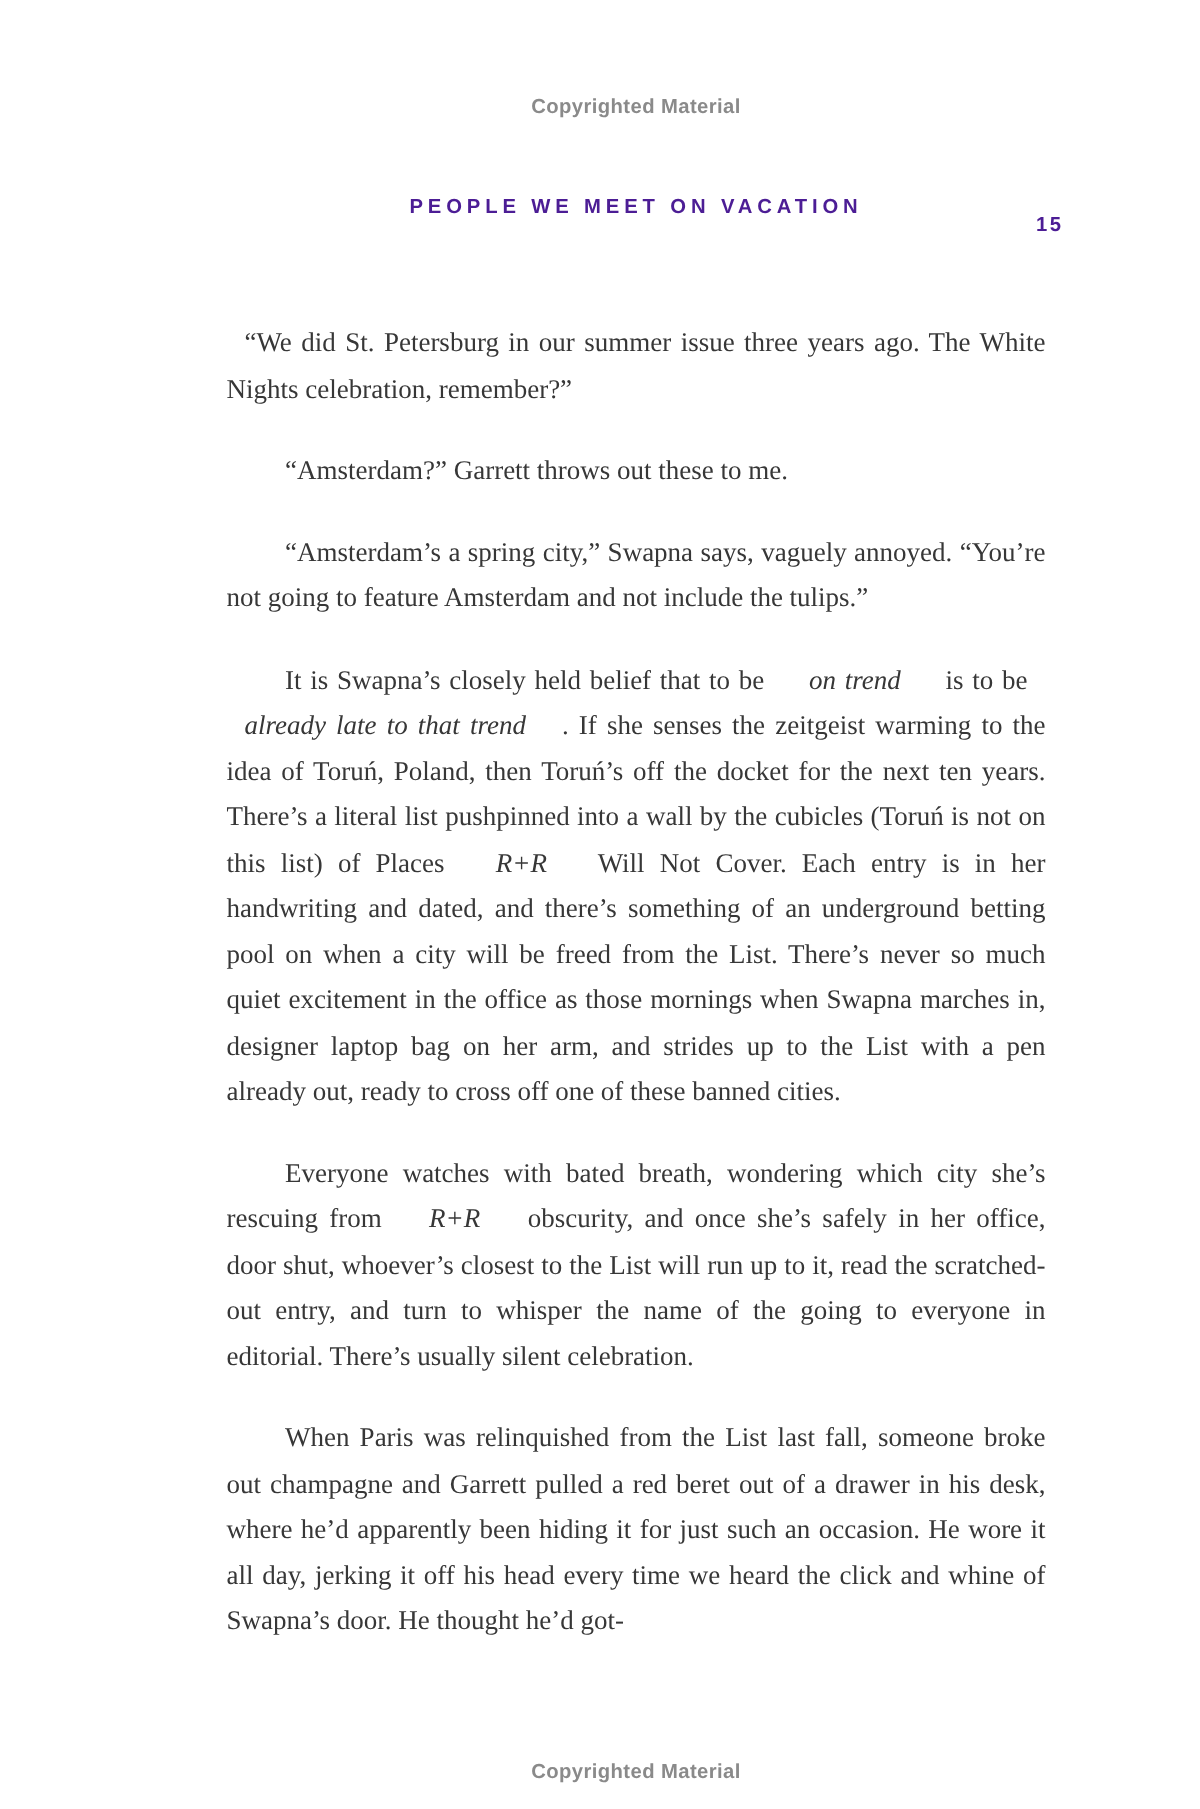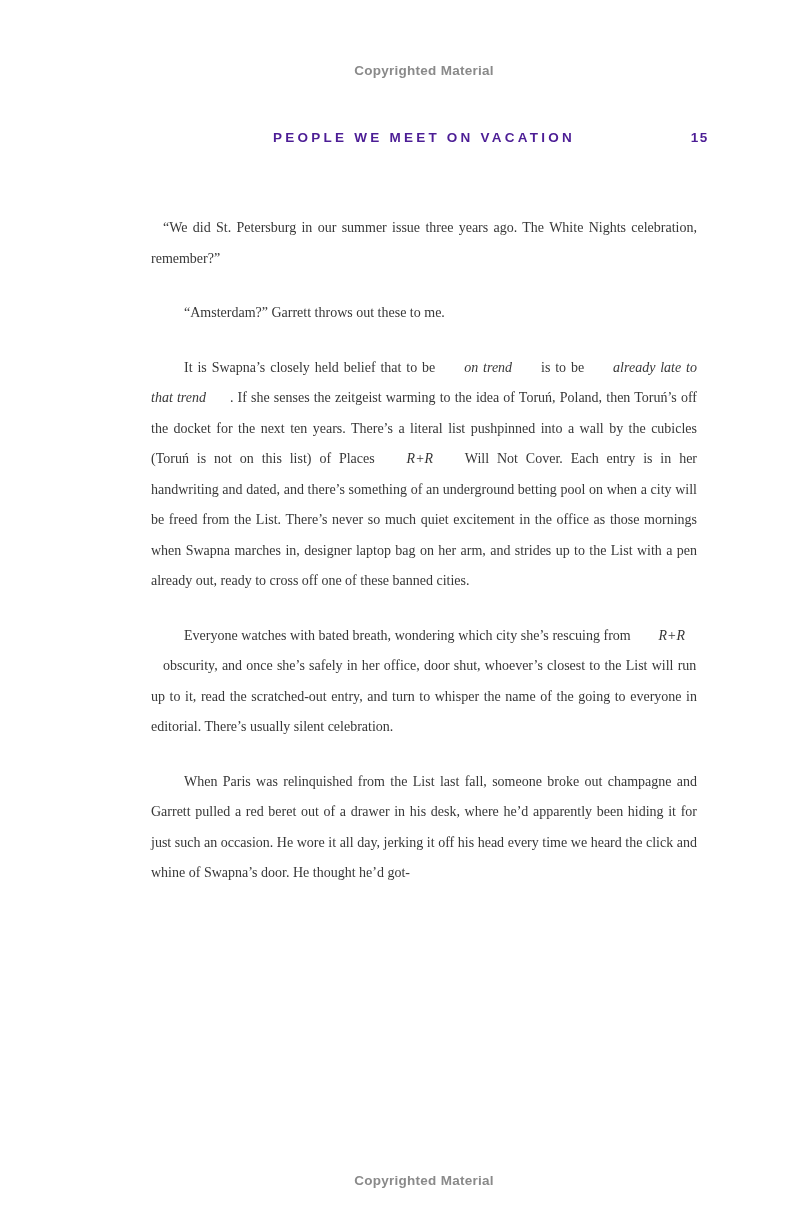--- a/index.html
+++ b/index.html
@@ -39,27 +39,27 @@
     text-align: center;
     font-family: "Liberation Sans", "DejaVu Sans", sans-serif;
     font-weight: bold;
     font-size: 13.5px;
     color: #4c1d95;
     letter-spacing: 0.24em;
   }
   .running-head .pagenum {
     position: absolute;
     right: 0;
-    top: 0;
+    top: 12px;
     letter-spacing: 0.12em;
   }
   .body-text {
     width: 594px;
     margin: 32px auto 0 auto;
-    font-size: 14px;
+    font-size: 18px;
     line-height: 30.5px;
     color: #373737;
     text-align: justify;
   }
   .body-text p {
     text-indent: 1.5em;
     margin: 0;
   }
   .body-text p.no-indent {
     text-indent: 0;
@@ -75,20 +75,21 @@
   <div class="copyright top">Copyrighted Material</div>
 
   <div class="running-head">
     <span class="title">PEOPLE WE MEET ON VACATION</span>
     <span class="pagenum">15</span>
   </div>
 
   <div class="body-text" id="body-text">
       <p class="no-indent"><span>“We did St. Petersburg in our summer issue three years ago. The White Nights celebration, remember?”</span></p>
       <p><span>“Amsterdam?” Garrett throws out these to me.</span></p>
+      <p><span>“Amsterdam’s a spring city,” Swapna says, vaguely annoyed. “You’re not going to feature Amsterdam and not include the tulips.”</span></p>
       <p><span>It is Swapna’s closely held belief that to be </span><em>on trend</em><span> is to be </span><em>already late to that trend</em><span>. If she senses the zeitgeist warming to the idea of Toruń, Poland, then Toruń’s off the docket for the next ten years. There’s a literal list pushpinned into a wall by the cubicles (Toruń is not on this list) of Places </span><em>R+R</em><span> Will Not Cover. Each entry is in her handwriting and dated, and there’s something of an underground betting pool on when a city will be freed from the List. There’s never so much quiet excitement in the office as those mornings when Swapna marches in, designer laptop bag on her arm, and strides up to the List with a pen already out, ready to cross off one of these banned cities.</span></p>
       <p><span>Everyone watches with bated breath, wondering which city she’s rescuing from </span><em>R+R</em><span> obscurity, and once she’s safely in her office, door shut, whoever’s closest to the List will run up to it, read the scratched-out entry, and turn to whisper the name of the going to everyone in editorial. There’s usually silent celebration.</span></p>
       <p><span>When Paris was relinquished from the List last fall, someone broke out champagne and Garrett pulled a red beret out of a drawer in his desk, where he’d apparently been hiding it for just such an occasion. He wore it all day, jerking it off his head every time we heard the click and whine of Swapna’s door. He thought he’d got-</span></p>
     </div>
 
   <div class="copyright bottom">Copyrighted Material</div>
 
 </div>
 
 </body></html>

